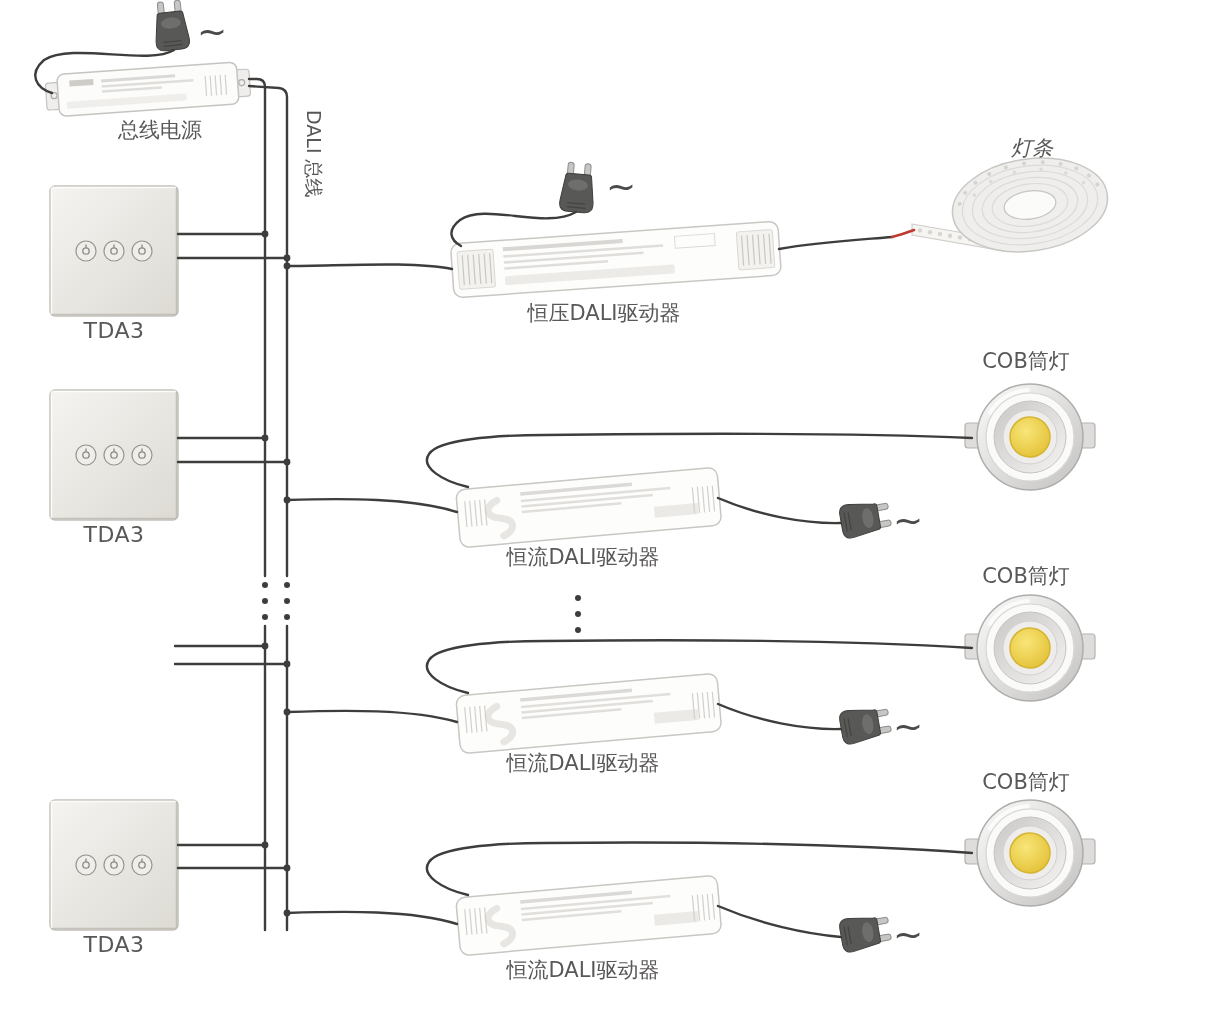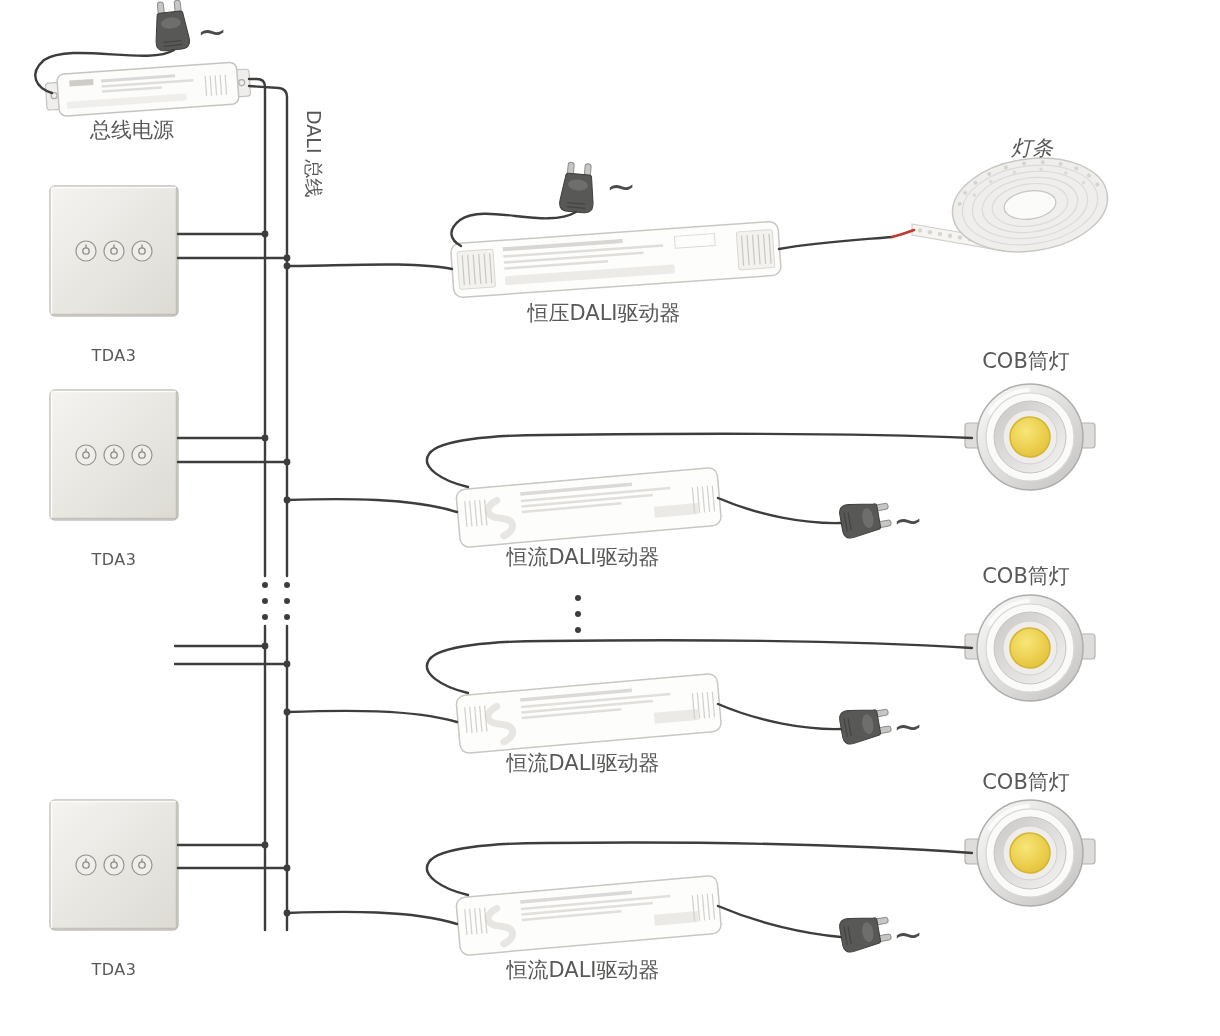--- a/index.html
+++ b/index.html
@@ -1,21 +1,21 @@
 <!DOCTYPE html>
 <html><head>
 <meta charset="utf-8">
 <style>
   html,body{margin:0;padding:0;background:#ffffff;}
   #canvas{position:relative;width:1220px;height:1036px;background:#ffffff;overflow:hidden;
           font-family:"DejaVu Sans","Liberation Sans",sans-serif;}
   #scene{position:absolute;left:0;top:0;}
   .lbl{position:absolute;color:#5a5857;font-size:21px;text-align:center;line-height:1.2;
        font-family:"DejaVu Sans","Liberation Sans",sans-serif;}
-  .lbl.panel{font-size:16px;letter-spacing:0.5px;margin-top:28px;}
+  .lbl.panel{font-size:22px;letter-spacing:0.5px;}
   .lbl.vertical{transform:rotate(90deg);transform-origin:0 0;font-size:19px;text-align:left;white-space:nowrap;}
   .ac{position:absolute;color:#4a4a48;font-size:36px;line-height:1;font-weight:400;}
 </style>
 </head>
 <body>
 
 <div id="canvas">
 
 <svg id="scene" width="1220" height="1036" viewBox="0 0 1220 1036">
   <defs>
@@ -289,21 +289,21 @@
         <circle cx="578" cy="630" r="3"></circle>
   </g>
 </svg>
 
 <span class="ac" style="left:197px;top:14px;">~</span>
 <span class="ac" style="left:606px;top:169px;">~</span>
 <span class="ac" style="left:893px;top:503px;">~</span>
 <span class="ac" style="left:893px;top:709px;">~</span>
 <span class="ac" style="left:893px;top:917px;">~</span>
 
-<div class="lbl" style="left:52px;top:118px;width:160px;">总线电源</div>
+<div class="lbl" style="left:80px;top:118px;width:160px;">总线电源</div>
 <div class="lbl vertical" style="left:325px;top:110px;width:110px;">DALI 总线</div>
 
 <div class="lbl panel" style="left:54px;top:318px;width:120px;">TDA3</div>
 <div class="lbl panel" style="left:54px;top:522px;width:120px;">TDA3</div>
 <div class="lbl panel" style="left:54px;top:932px;width:120px;">TDA3</div>
 
 <div class="lbl" style="left:464px;top:301px;width:280px;">恒压DALI驱动器</div>
 <div class="lbl" style="left:972px;top:136px;width:120px;font-style:italic;">灯条</div>
 
 <div class="lbl" style="left:443px;top:545px;width:280px;">恒流DALI驱动器</div>

